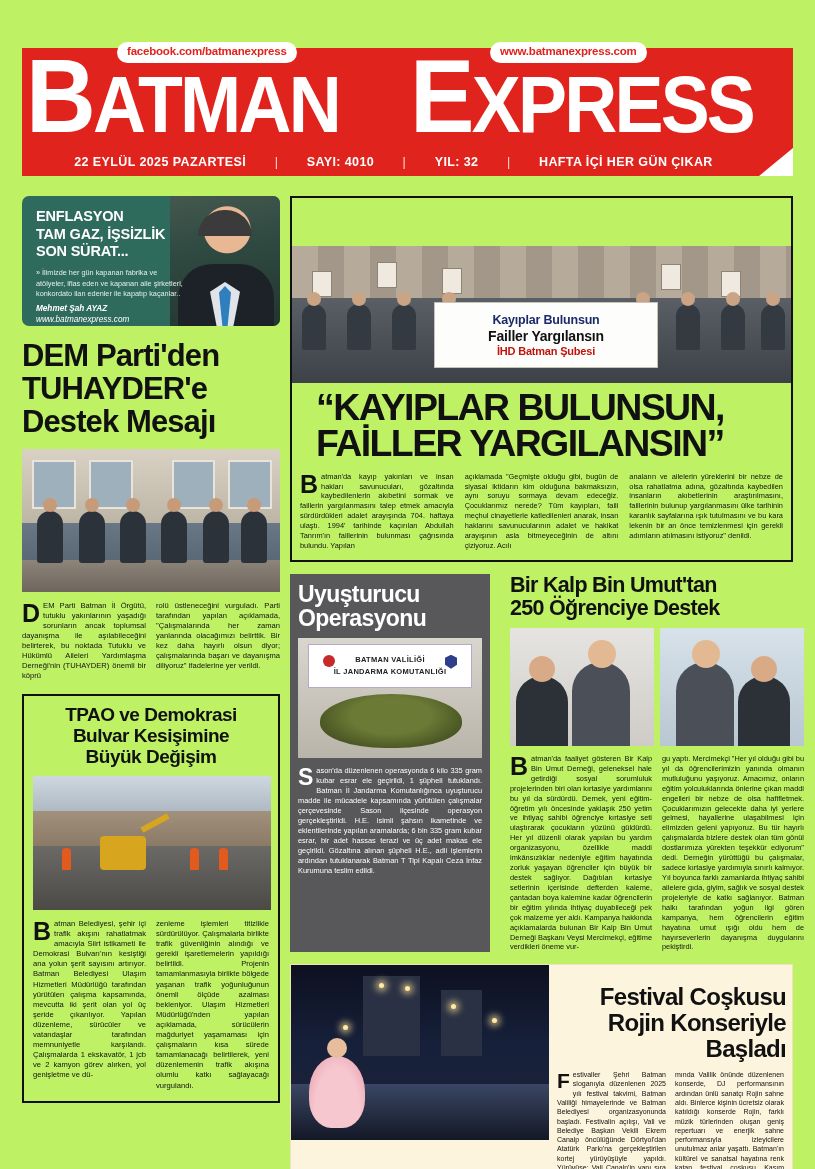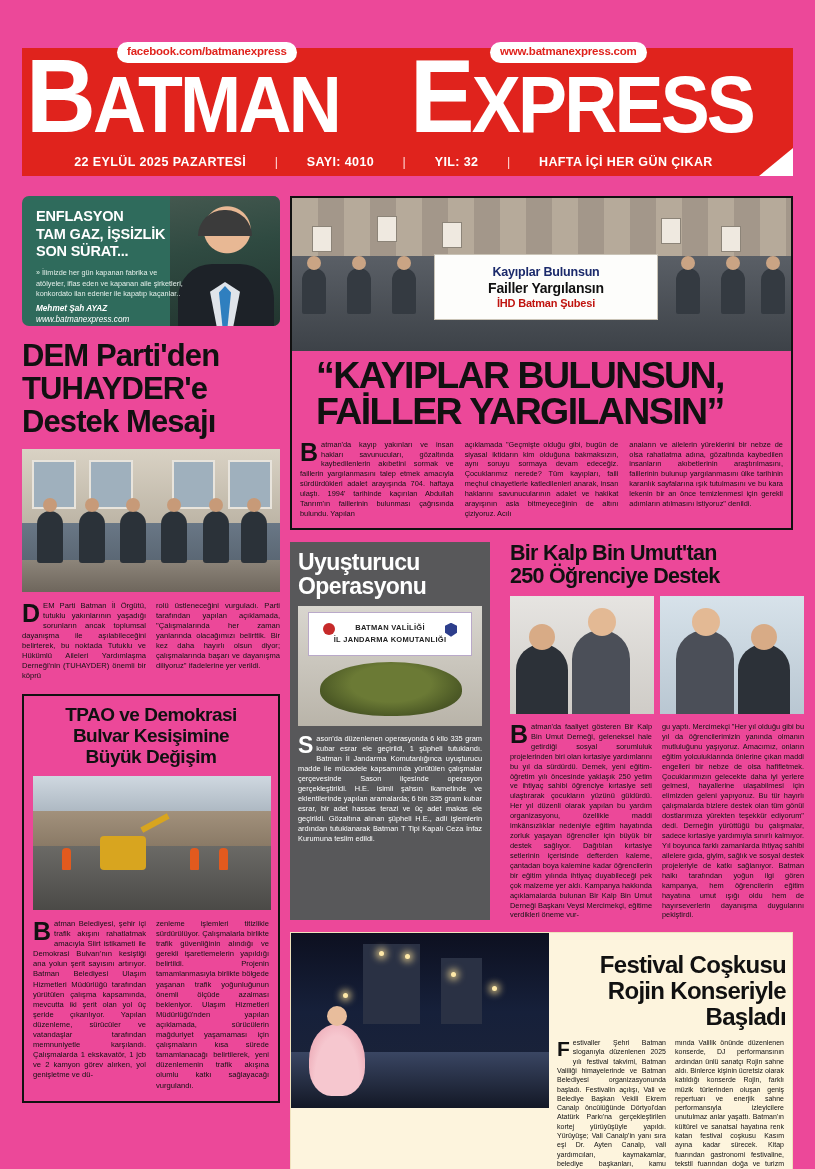--- a/index.html
+++ b/index.html
@@ -2,21 +2,21 @@
 <html><head>
 <meta charset="utf-8">
 <style>
   * { box-sizing: border-box; margin: 0; padding: 0; }
   html, body {
     width: 815px; height: 1169px;
     background: #ffffff;
     font-family: "Liberation Sans", sans-serif;
     overflow: hidden;
   }
-  .page { position: relative; width: 815px; height: 1169px; background: #ec4899; }
+  .page { position: relative; width: 815px; height: 1169px; background: #bef264; }
 
   
   .masthead {
     position: absolute; left: 22px; top: 48px; width: 771px; height: 100px;
     background: #e0231d;
   }
   .mast-url {
     position: absolute; background: #fff; color: #e0231d;
     font-weight: bold; border-radius: 11px; line-height: 1;
     padding: 4px 10px 5px 10px; white-space: nowrap;
@@ -167,22 +167,23 @@
   .photo-road .digger { position:absolute; left:28%; bottom:30%; width:46px; height:34px;
     background:#d8a51f; border-radius:4px; }
   .photo-road .digger::after { content:""; position:absolute; left:40px; top:-16px;
     width:30px; height:6px; background:#d8a51f; transform: rotate(-28deg); }
   .photo-road .worker { position:absolute; bottom:30%; width:9px; height:22px;
     background:#e25a1e; border-radius:4px 4px 1px 1px; }
 
   
   .main-box { border: 2px solid #111; width: 503px; }
   .photo-protest {
-    width: 499px; height: 153px; position: relative; overflow: hidden;
+    width: 499px; height: 137px; position: relative; overflow: hidden;
     background: linear-gradient(180deg,#98a6b0 0%, #7b8892 40%, #5d6a74 100%);
+    margin-top: 48px;
   }
   .photo-protest .bg {
     position:absolute; left:0; top:0; width:100%; height:46%;
     background: repeating-linear-gradient(90deg,#b6aa9a 0 26px,#a3978a 26px 52px);
   }
   .photo-protest .crowd {
     position:absolute; left:0; bottom:0; width:100%; height:62%;
     background: linear-gradient(180deg,#5a5f66 0%,#3d4248 100%);
   }
   .photo-protest .ph { position:absolute; bottom:24%; width:24px; height:46px;

